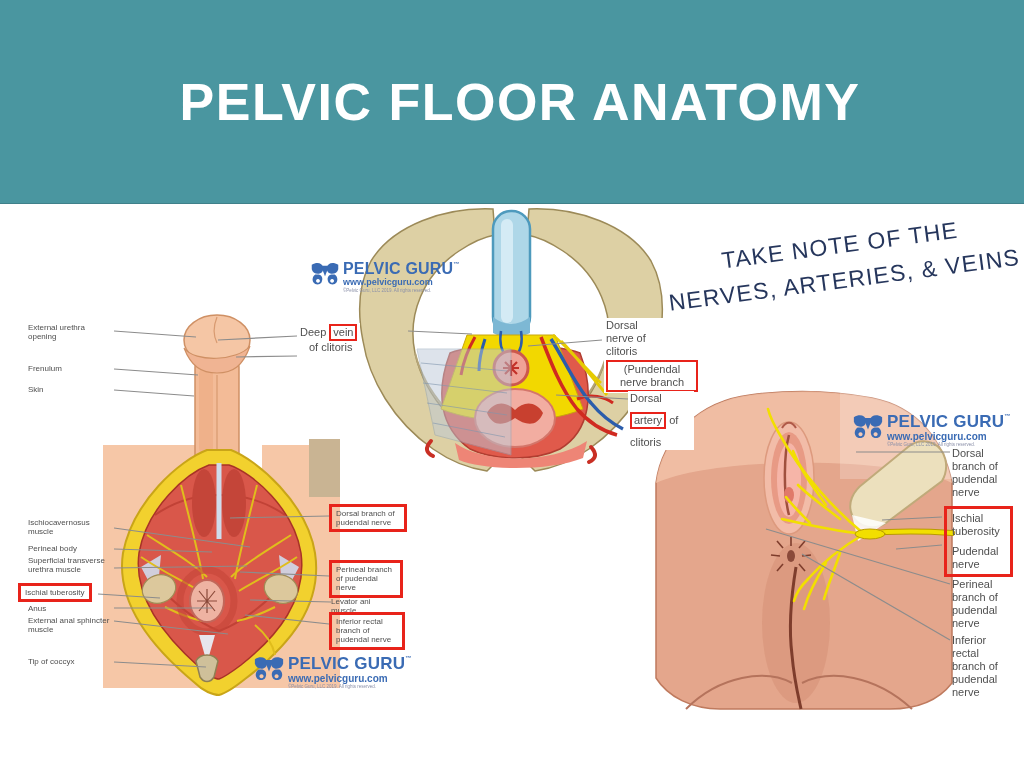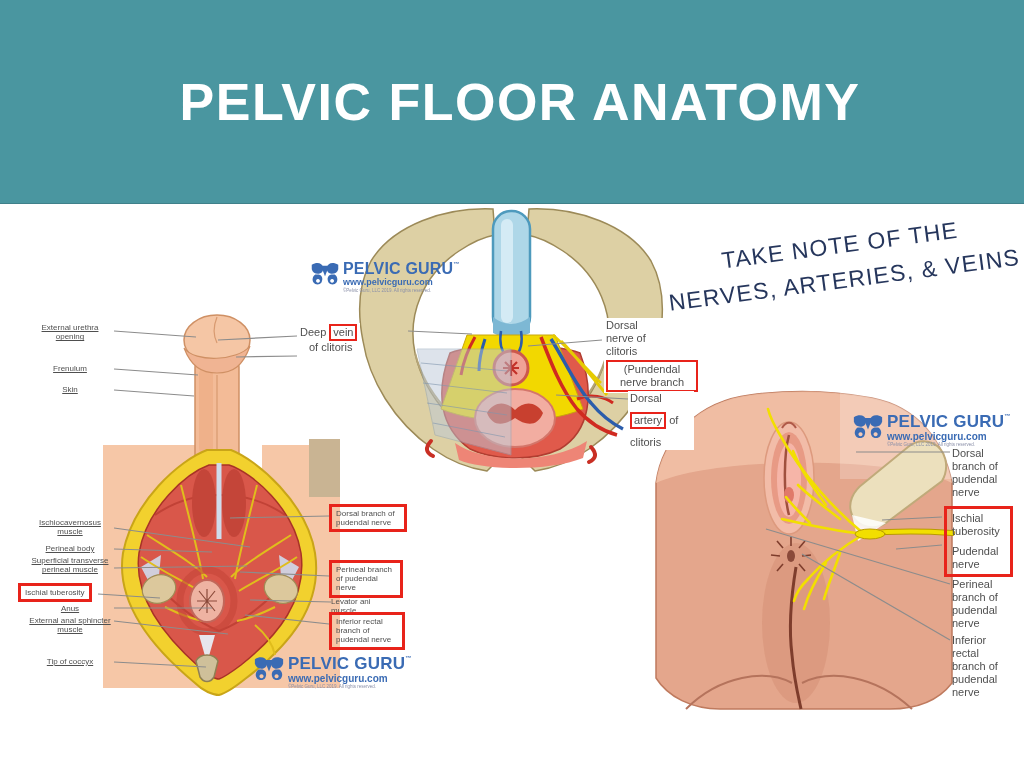--- a/index.html
+++ b/index.html
@@ -6,21 +6,21 @@
   .slide{position:relative;width:1024px;height:768px;background:#ffffff;overflow:hidden;
          font-family:"Liberation Sans",sans-serif;}
   .banner{position:absolute;left:0;top:0;width:1024px;height:203px;background:#4a96a0;
           display:flex;align-items:center;justify-content:center;border-bottom:1px solid #3f808a;padding-left:8px;}
   .title{margin:0;color:#ffffff;font-size:52px;font-weight:800;letter-spacing:1.5px;}
   .note{position:absolute;left:664px;top:228px;width:356px;text-align:center;
         transform:rotate(-7.5deg);color:#26365c;font-size:23px;letter-spacing:1.2px;line-height:1.5;}
   .lbl{position:absolute;color:#4f4f4f;}
   .sm{font-size:8px;line-height:1.15;}
   .md{font-size:11px;line-height:1.18;}
-  .ra{text-align:center;text-decoration:underline;}
+  .ra{text-align:left;}
   .bgw{background:#ffffff;}
   .bbox{display:inline-block;border:3px solid #e8231a;padding:2px 4px;}
   .bbox2{display:inline-block;border:2px solid #e8231a;padding:0 2px;text-align:center;}
   .logo{position:absolute;display:flex;align-items:flex-start;gap:3px;}
   .lname{font-size:16px;font-weight:bold;color:#3a6bb4;letter-spacing:0.2px;line-height:1.05;white-space:nowrap;}
   .tm{font-size:6px;vertical-align:top;}
   .lurl{font-size:9px;font-weight:bold;color:#3a6bb4;line-height:1.1;white-space:nowrap;}
   .lcopy{font-size:4.5px;color:#8a8fa8;white-space:nowrap;}
   .watermark{position:absolute;right:16px;top:719px;font-size:26px;color:#a9abbd;letter-spacing:1px;}
   svg{position:absolute;}
@@ -259,21 +259,21 @@
       <div class="lurl" style="font-size:10px">www.pelvicguru.com</div>
       <div class="lcopy">©Pelvic Guru, LLC 2019. All rights reserved.</div>
     </div>
   </div>
 
   <div class="lbl sm ra" style="left:28px;top:323px;width:84px">External urethra opening</div>
   <div class="lbl sm ra" style="left:28px;top:364px;width:84px">Frenulum</div>
   <div class="lbl sm ra" style="left:28px;top:385px;width:84px">Skin</div>
   <div class="lbl sm ra" style="left:28px;top:518px;width:84px">Ischiocavernosus muscle</div>
   <div class="lbl sm ra" style="left:28px;top:544px;width:84px">Perineal body</div>
-  <div class="lbl sm ra" style="left:28px;top:556px;width:84px">Superficial transverse perineal muscle</div>
+  <div class="lbl sm ra" style="left:28px;top:556px;width:84px">Superficial transverse urethra muscle</div>
   <div class="lbl sm" style="left:18px;top:583px"><span class="bbox">Ischial tuberosity</span></div>
   <div class="lbl sm ra" style="left:28px;top:604px;width:84px">Anus</div>
   <div class="lbl sm ra" style="left:28px;top:616px;width:84px">External anal sphincter muscle</div>
   <div class="lbl sm ra" style="left:28px;top:657px;width:84px">Tip of coccyx</div>
 
   <div class="lbl sm" style="left:329px;top:504px"><span class="bbox" style="width:64px">Dorsal branch of pudendal nerve</span></div>
   <div class="lbl sm" style="left:329px;top:560px"><span class="bbox" style="width:60px">Perineal branch of pudendal nerve</span></div>
   <div class="lbl sm" style="left:331px;top:597px;width:56px">Levator ani muscle</div>
   <div class="lbl sm" style="left:329px;top:612px"><span class="bbox" style="width:62px">Inferior rectal branch of pudendal nerve</span></div>
 

